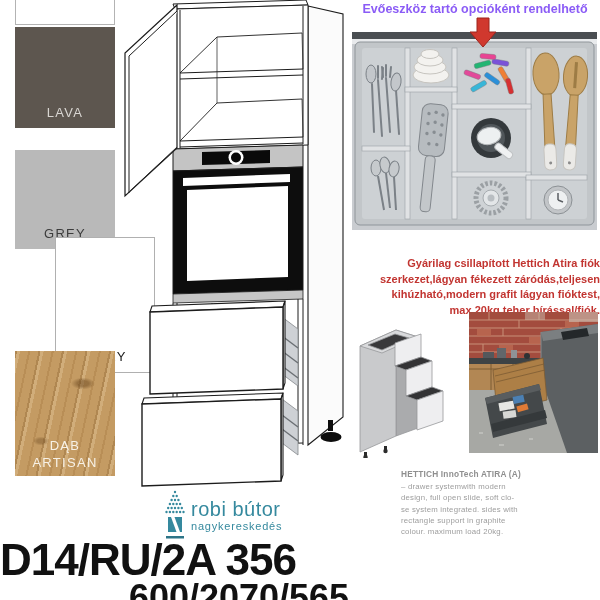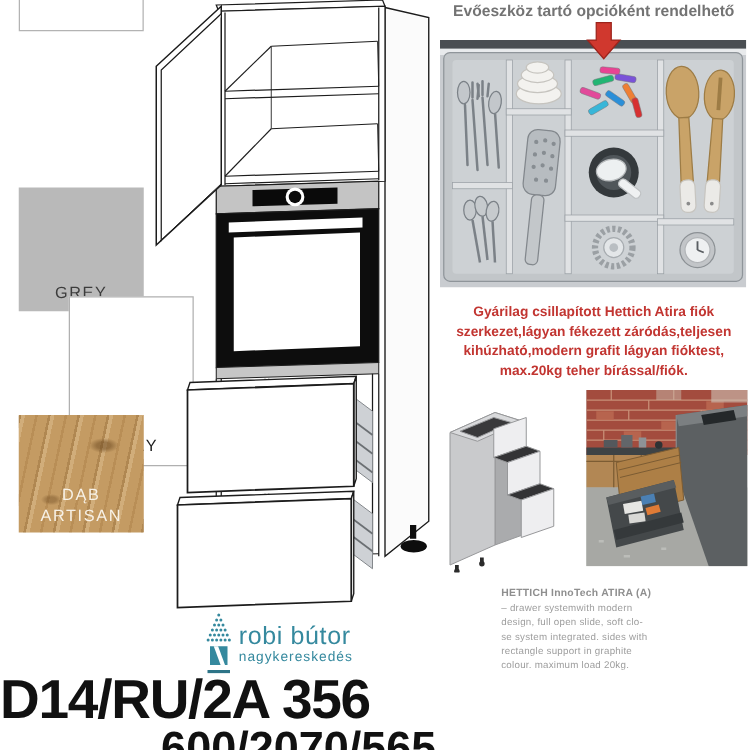--- a/index.html
+++ b/index.html
@@ -7,30 +7,30 @@
         font-family:"Liberation Sans",sans-serif;}
   
   .sw{position:absolute;left:15px;width:100px;display:flex;align-items:flex-end;
       justify-content:center;text-align:center;box-sizing:border-box;}
   .sw .lbl{width:100%;padding-bottom:7px;font-size:13px;letter-spacing:1.3px;
            font-weight:500;line-height:17px;}
   .sw-partial{top:-30px;height:55px;background:#fff;border:1px solid #b3b3b3;}
   .sw-lava{top:27px;height:101px;}
   .sw-grey{top:150px;height:99px;}
   .sw-bialy{top:237px;height:136px;border:1px solid #b0b0b0;margin-left:40px;}
-  .sw-dab{top:332px;height:94px;background-color:#c49b63;
+  .sw-dab{top:351px;height:125px;background-color:#c49b63;
     background-image:
       radial-gradient(ellipse 16px 8px at 68% 26%, rgba(105,70,30,.5) 0 35%, rgba(105,70,30,0) 75%),
       radial-gradient(ellipse 11px 6px at 26% 72%, rgba(105,70,30,.38) 0 35%, rgba(105,70,30,0) 75%),
       repeating-linear-gradient(102deg, rgba(133,93,44,.32) 0 2px, rgba(255,238,205,.22) 2px 5px,
         rgba(133,93,44,0) 5px 13px, rgba(158,112,56,.3) 13px 15px, rgba(133,93,44,0) 15px 23px);}
   
   .opt-title{position:absolute;left:352px;top:2px;width:246px;text-align:center;
              font-size:12.5px;font-weight:700;}
-  .desc{position:absolute;left:350px;top:243px;width:250px;text-align:center;
+  .desc{position:absolute;left:350px;top:256px;width:250px;text-align:right;
         font-size:11px;font-weight:700;line-height:15.5px;}
   .hettich{position:absolute;left:401px;top:469px;width:127px;color:#9d9d9d;}
   .hettich .ht{font-size:8.3px;font-weight:700;letter-spacing:.2px;color:#8f8f8f;margin-bottom:2px;}
   .hettich .hl{font-size:7.8px;line-height:11.3px;letter-spacing:.2px;}
   
   .logo-text{position:absolute;left:191px;top:498px;}
   .logo-name{font-size:20px;letter-spacing:.5px;line-height:22px;}
   .logo-sub{font-size:11px;letter-spacing:.8px;line-height:12px;}
   
   .pcode{position:absolute;left:0;top:538px;width:478px;text-align:left;
@@ -38,20 +38,23 @@
   .pdims{position:absolute;left:0;top:580px;width:478px;text-align:center;
          font-size:36px;font-weight:700;line-height:36px;color:#111;}
   svg{position:absolute;display:block;}
 </style>
 </head>
 <body>
 
 <div class="page">
 
   <div class="sw sw-partial"></div>
+  <div class="sw sw-lava" style="background-color: rgb(93, 86, 79);">
+    <div class="lbl" style="color: rgb(217, 214, 210);">LAVA</div>
+  </div>
   <div class="sw sw-grey" style="background-color: rgb(185, 185, 185);">
     <div class="lbl" style="color: rgb(60, 60, 60);">GREY</div>
   </div>
   <div class="sw sw-bialy" style="background-color: rgb(255, 255, 255);">
     <div class="lbl" style="color: rgb(28, 28, 28);">BIAŁY</div>
   </div>
   <div class="sw sw-dab">
     <div class="lbl" style="padding: 0px 12px 5px; color: rgb(247, 241, 230);">DĄB ARTISAN</div>
   </div>
 
@@ -133,21 +136,21 @@
       </g>
 
       <g fill="#ffffff">
         <polygon points="62,5 10,53 10,196 62,148" stroke-width="1.2"></polygon>
         <polyline points="62,11 14,56 14,193" stroke-width="1"></polyline>
         <line x1="13" y1="193" x2="62" y2="147" stroke-width="0.8"></line>
       </g>
     </g>
   </svg>
 
-  <div class="opt-title" style="color: #737373;">Evőeszköz tartó opcióként rendelhető</div>
+  <div class="opt-title" style="color: #8b5cf6;">Evőeszköz tartó opcióként rendelhető</div>
 
   <svg style="left:468px;top:17px;width:30px;height:32px;z-index:3" viewBox="0 0 30 32">
     <polygon points="9,1 21,1 21,15 28,15 15,30 2,15 9,15" fill="#d0382e" stroke="#9c241c" stroke-width="1"></polygon>
   </svg>
 
   <svg style="left:352px;top:32px;width:245px;height:198px" viewBox="0 0 245 198">
     <rect width="245" height="198" fill="#c9ccd0"></rect>
     <rect width="245" height="7" fill="#4a4e52"></rect>
     <rect y="7" width="245" height="5" fill="#e8eaec"></rect>
     <rect x="3" y="10" width="239" height="183" rx="5" fill="#c2c6c9" stroke="#8f959a"></rect>

